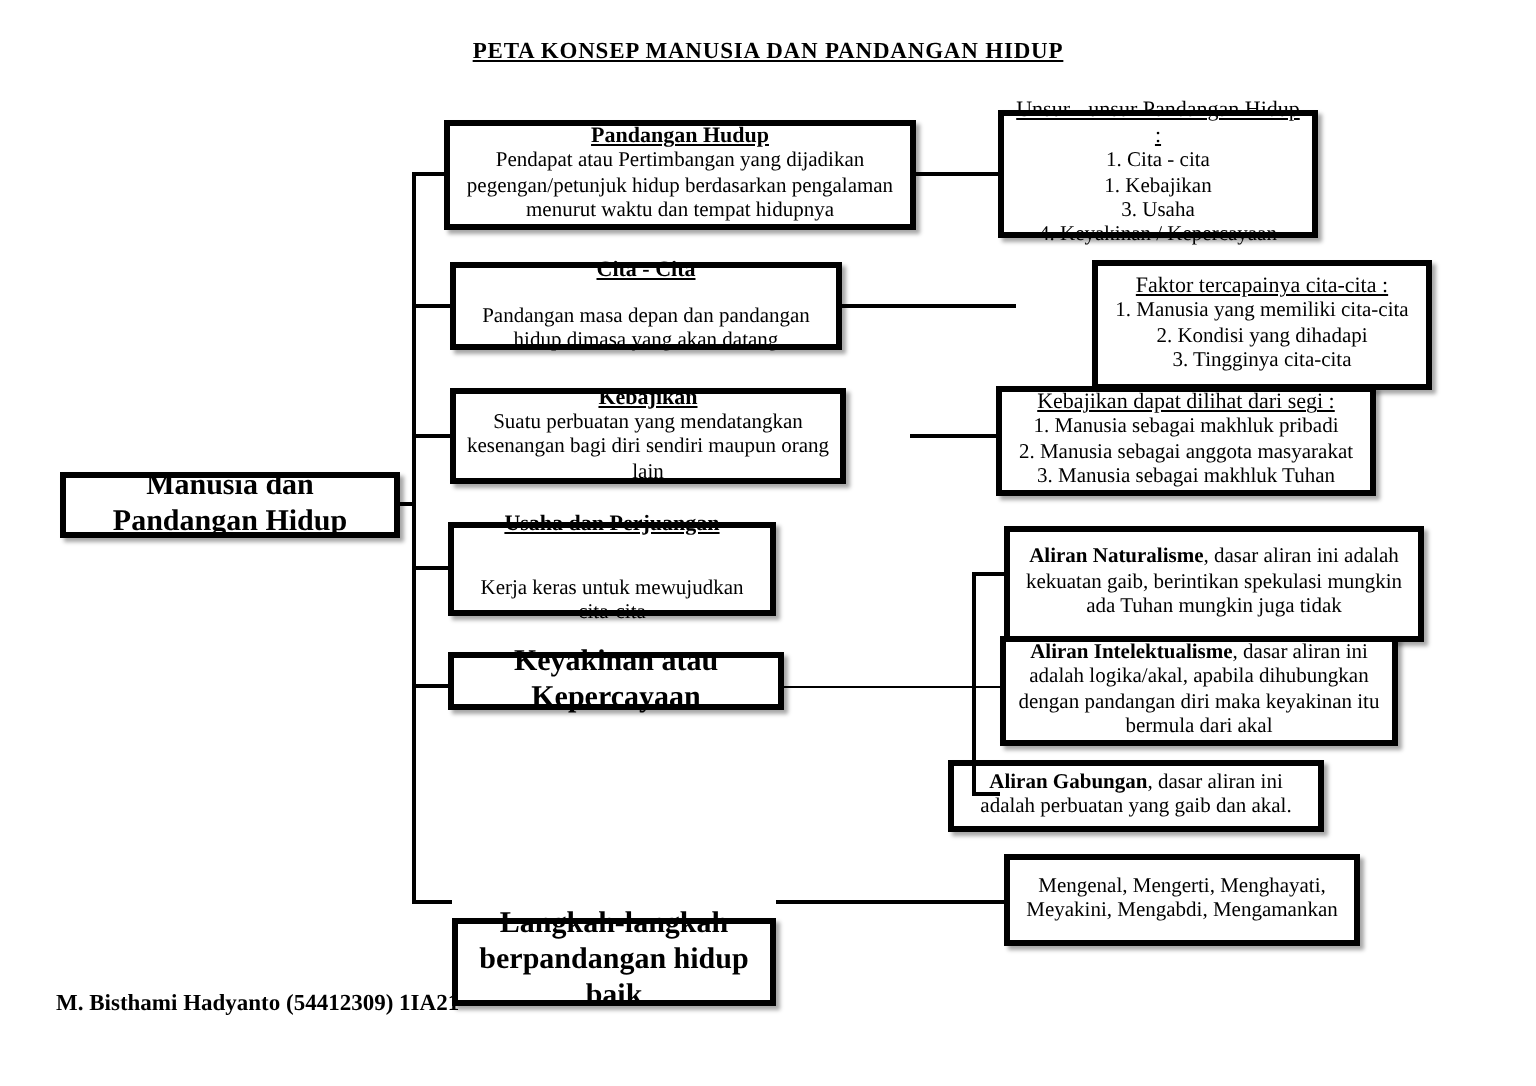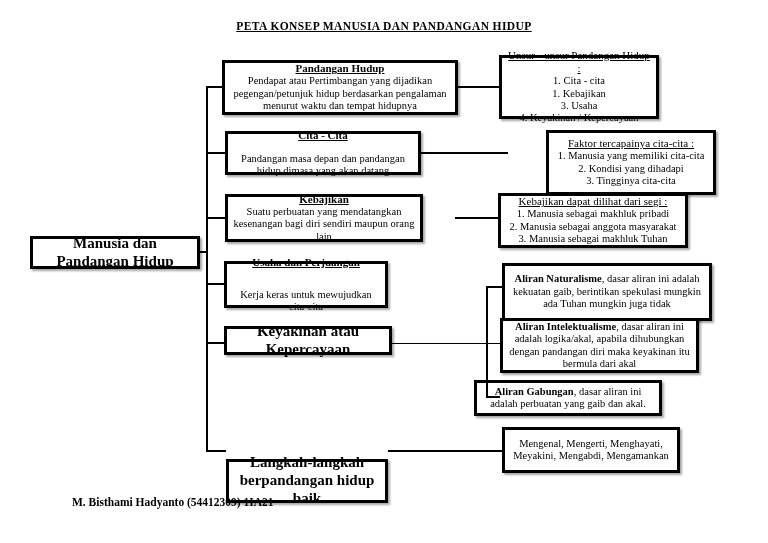--- a/index.html
+++ b/index.html
@@ -24,21 +24,21 @@
   .node .hd-plain { font-weight: bold; font-size: 15px; }
   .node .lead { font-weight: bold; }
   .node ol { list-style: none; }
 
   .line { position: absolute; background: #000; }
   .h { height: 2px; }
   .v { width: 2px; }
 
   .footer {
     position: absolute; left: 28px; top: 496px;
-    font-weight: bold; font-size: 11.5px; margin-left: 44px;
+    font-weight: bold; font-size: 11.5px;
   }
 </style>
 </head>
 <body>
 
 <div class="canvas">
 
   <div class="title">PETA KONSEP MANUSIA DAN PANDANGAN HIDUP</div>
 
   <div class="node" style="left:30px; top:236px; width:170px; height:33px;">

